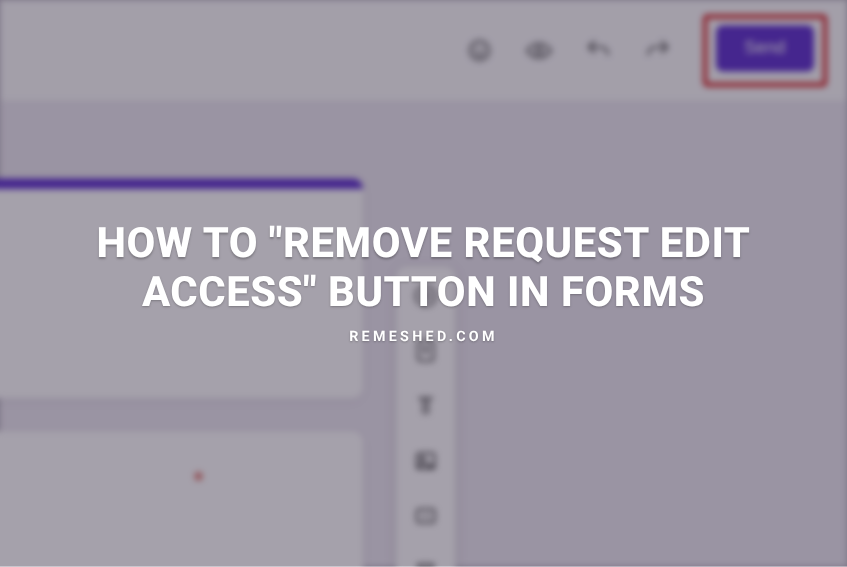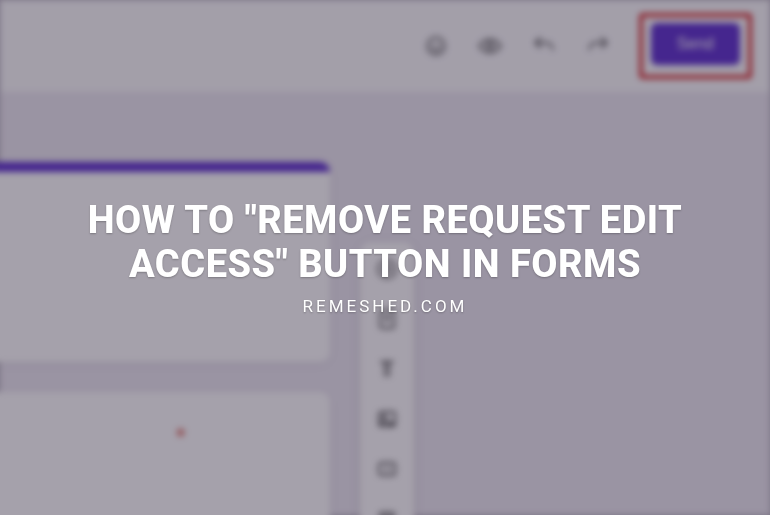--- a/index.html
+++ b/index.html
@@ -14,21 +14,21 @@
   .canvas { position: absolute; top: 92px; left: 0; right: 0; bottom: 0; background: #ece8f1; }
   .form-card { position: absolute; left: -40px; top: 70px; width: 370px; height: 200px; background: #fff; border-radius: 10px; border-top: 10px solid #5a2bcd; box-shadow: 0 2px 8px rgba(0,0,0,0.06); }
   .form-card.second { top: 300px; width: 370px; height: 180px; border-top: none; }
   .req { position: absolute; left: 216px; top: 32px; color: #cf3a2d; font-size: 20px; font-weight: 700; }
   .side-toolbar { position: absolute; left: 360px; top: 150px; width: 54px; background: #fff; border-radius: 10px; box-shadow: 0 2px 10px rgba(0,0,0,0.12); padding: 14px 0; display: flex; flex-direction: column; align-items: center; gap: 24px; }
   .side-toolbar .tico { width: 26px; height: 26px; display: flex; align-items: center; justify-content: center; color: #444; }
   .side-toolbar .tico svg { width: 24px; height: 24px; stroke: #444; fill: none; stroke-width: 1.8; }
   .dim { position: absolute; inset: 0; background: rgba(40,30,55,0.42); }
   .overlay { position: absolute; inset: 0; display: flex; flex-direction: column; align-items: center; justify-content: center; text-align: center; padding: 0 30px; }
   .overlay h1 { color: #fff; font-weight: 800; font-size: 38px; line-height: 1.15; letter-spacing: 0.5px; text-shadow: 0 1px 2px rgba(0,0,0,0.25); margin-bottom: 10px; }
-  .overlay .site { color: #fff; font-size: 17px; letter-spacing: 3px; font-weight: 400; text-shadow: 0 1px 2px rgba(0,0,0,0.25); }
+  .overlay .site { color: #fff; font-size: 13px; letter-spacing: 3px; font-weight: 700; text-shadow: 0 1px 2px rgba(0,0,0,0.25); }
 </style>
 </head>
 <body>
 
 <div class="stage">
 
   <div class="bg">
 
     <div class="topbar">
       <span class="ico">

